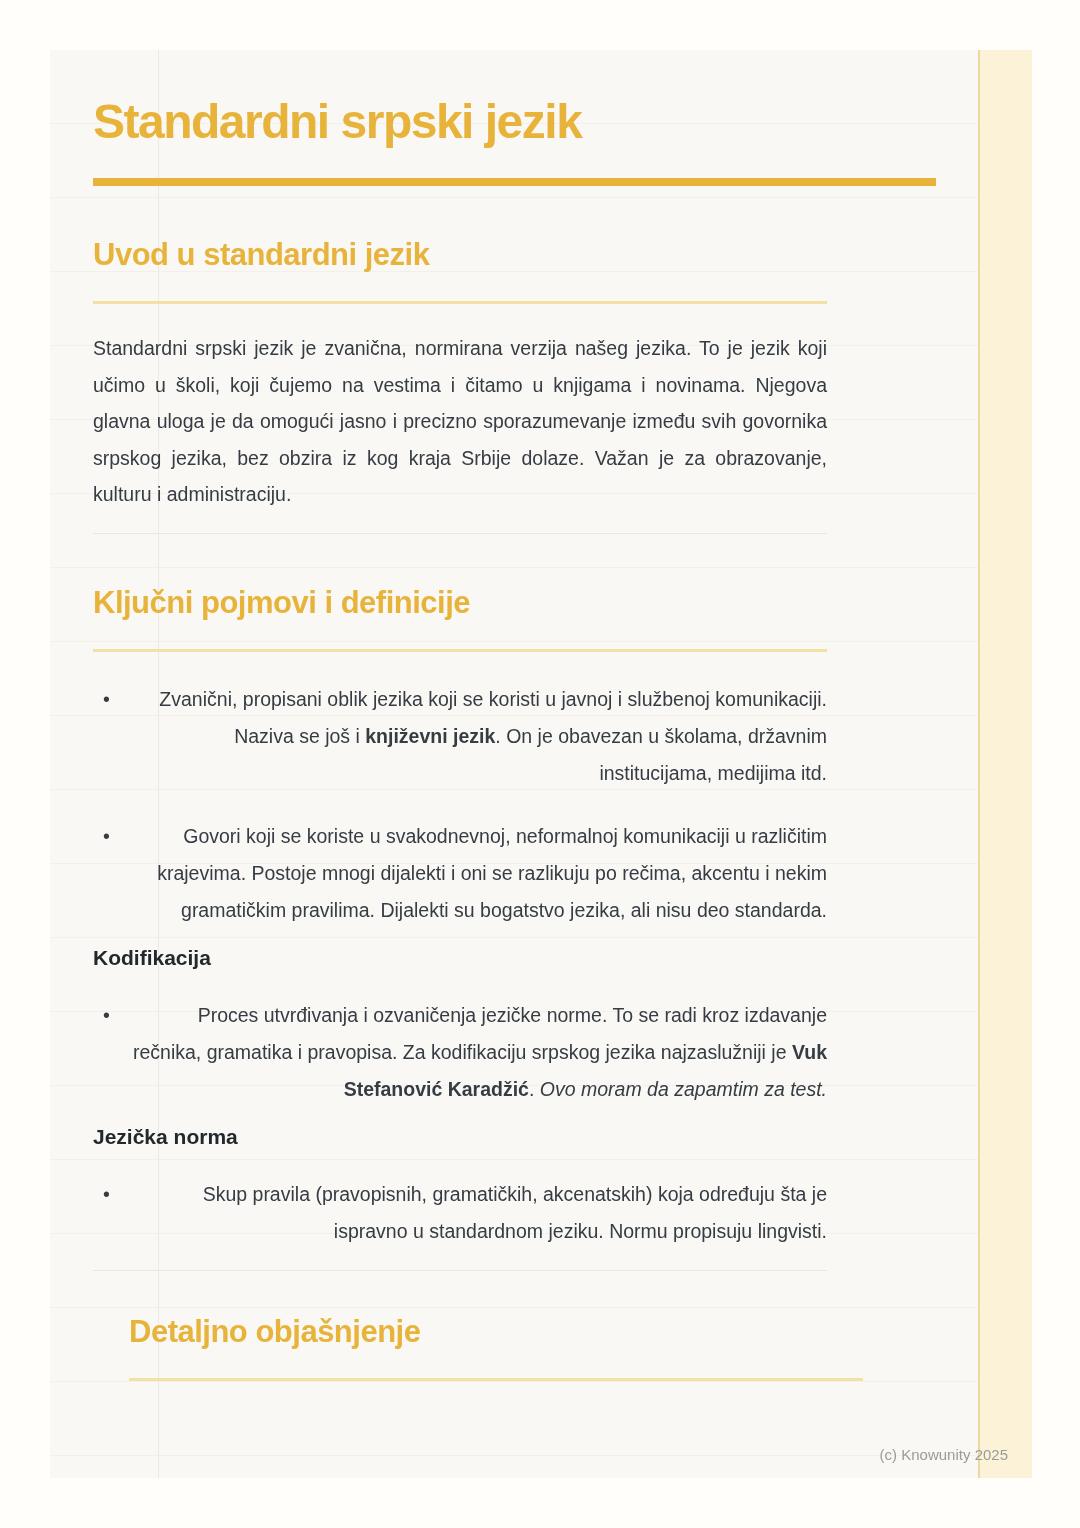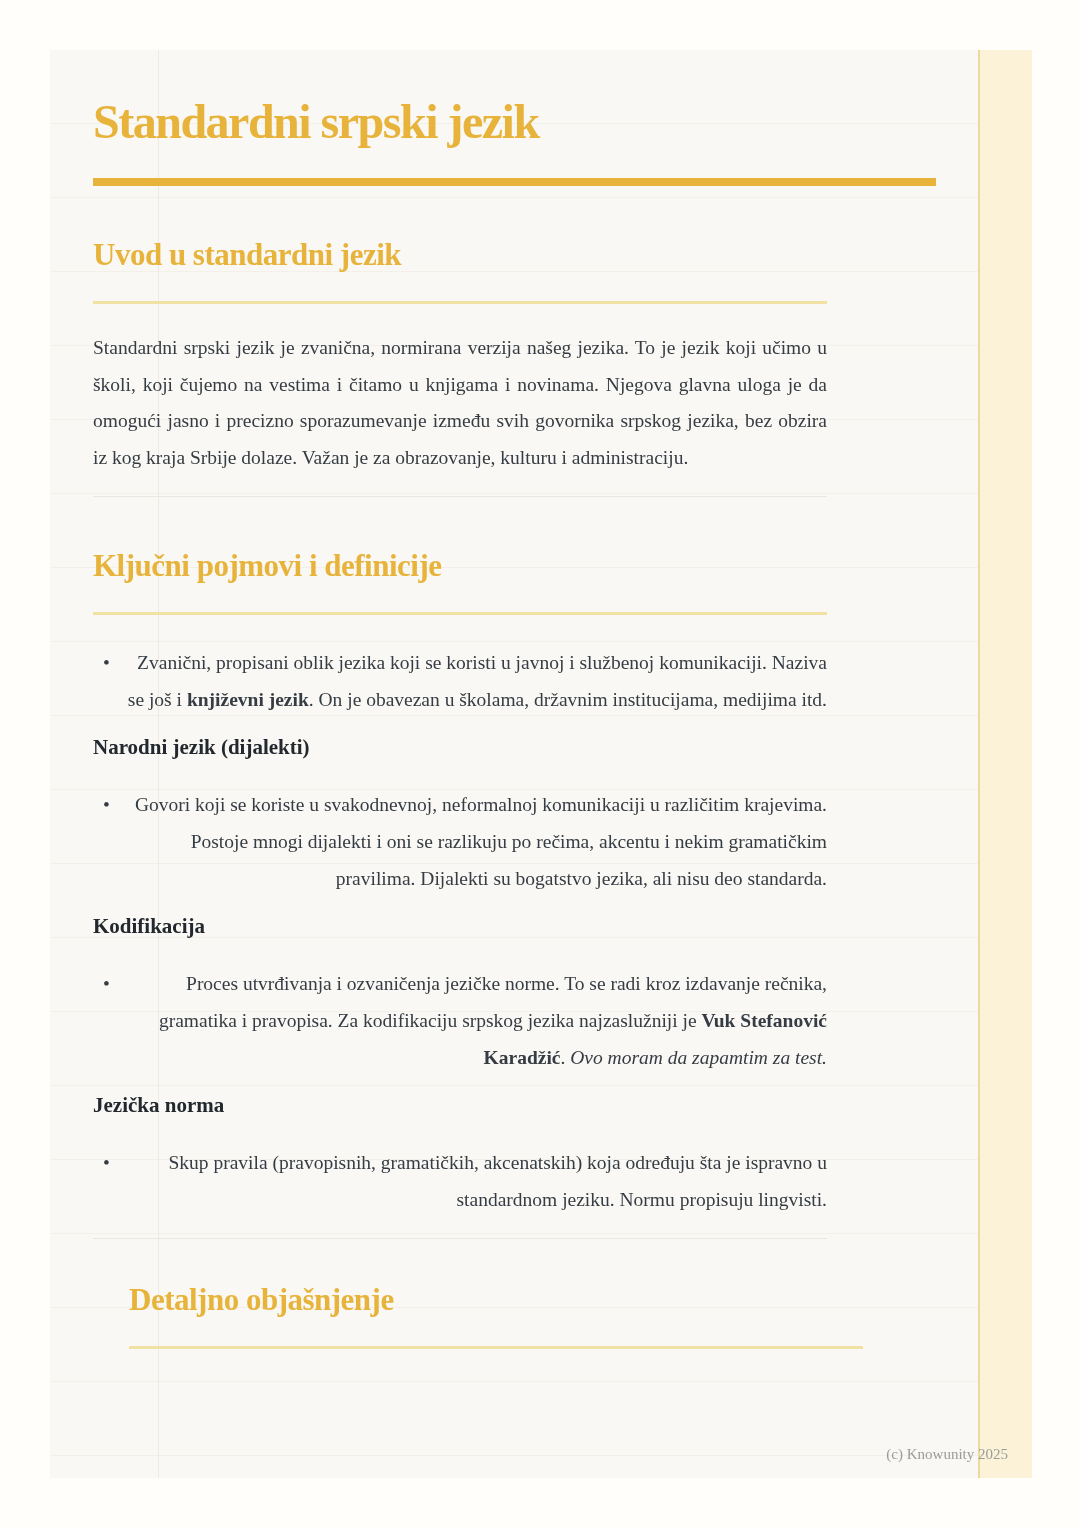--- a/index.html
+++ b/index.html
@@ -1,15 +1,15 @@
 <!DOCTYPE html>
 <html><head>
 <meta charset="utf-8">
 <style>
-  * { box-sizing: border-box; font-family: Liberation Serif, serif; }
+  * { box-sizing: border-box; }
   html,body { margin:0; padding:0; }
   body {
     width:1080px; height:1528px;
     background:#FFFEFB;
     font-family:"Liberation Sans","DejaVu Sans",sans-serif;
     position:relative; overflow:hidden;
   }
   .page {
     position:absolute; left:50px; top:50px;
     width:982px; height:1428px;
@@ -98,21 +98,20 @@
     <section>
       <h2>Ključni pojmovi i definicije</h2>
 
       <div class="entry">
         <ul class="def">
           <li><span>Zvanični, propisani oblik jezika koji se koristi u javnoj i službenoj komunikaciji. Naziva se još i </span><span class="b">književni jezik</span><span>. On je obavezan u školama, državnim institucijama, medijima itd.</span></li>
         </ul>
       </div>
 
       <div class="entry">
-        <h3>Narodni jezik (dijalekti)</h3>
         <ul class="def">
           <li><span>Govori koji se koriste u svakodnevnoj, neformalnoj komunikaciji u različitim krajevima. Postoje mnogi dijalekti i oni se razlikuju po rečima, akcentu i nekim gramatičkim pravilima. Dijalekti su bogatstvo jezika, ali nisu deo standarda.</span></li>
         </ul>
       </div>
 
       <div class="entry">
         <h3>Kodifikacija</h3>
         <ul class="def">
           <li><span>Proces utvrđivanja i ozvaničenja jezičke norme. To se radi kroz izdavanje rečnika, gramatika i pravopisa. Za kodifikaciju srpskog jezika najzaslužniji je </span><span class="b">Vuk Stefanović Karadžić</span><span>. </span><span class="i">Ovo moram da zapamtim za test.</span></li>
         </ul>

